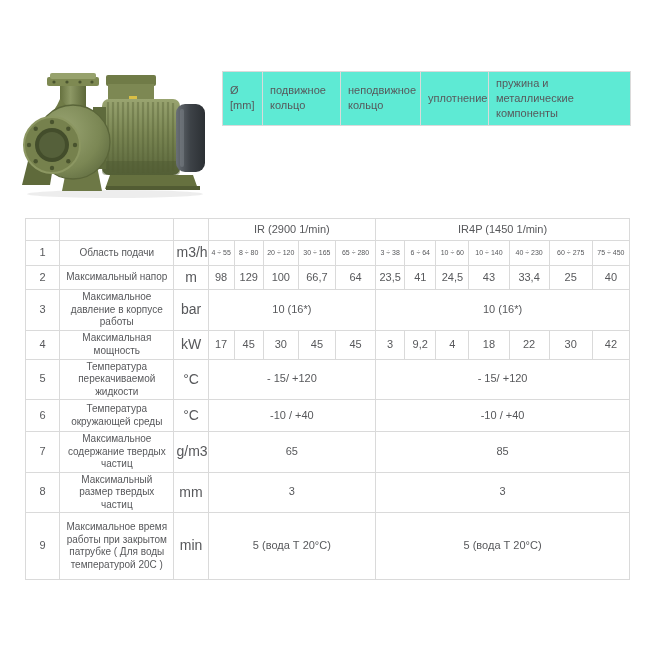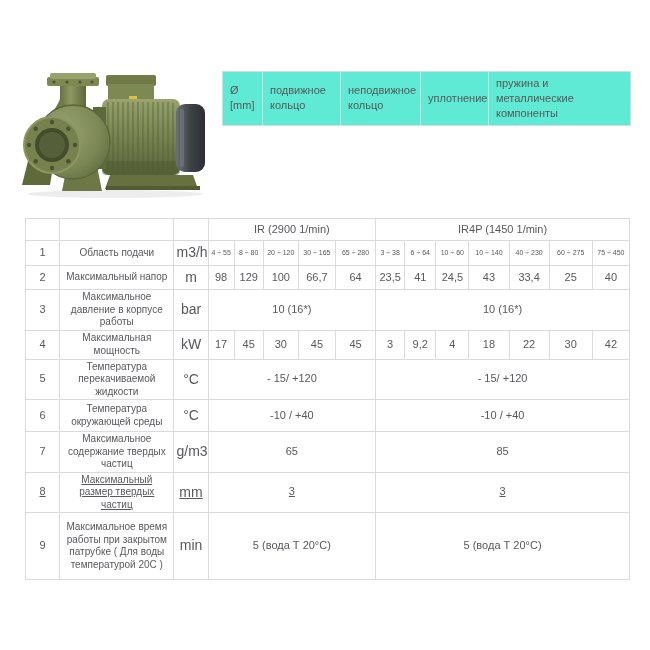--- a/index.html
+++ b/index.html
@@ -29,21 +29,21 @@
   .spec-table td {
     border:1px solid #dadada; font-size:11px; color:#57585b;
     text-align:center; vertical-align:middle; padding:1px 2px; line-height:1.25;
     overflow:hidden;
   }
   .spec-table td.desc { font-size:10px; padding:1px 5px; }
   .spec-table td.unit { font-size:14px; }
   .spec-table td.sm   { font-size:7px; letter-spacing:0; padding:1px 0; }
   tr.h22 td { height:22px; } tr.h24 td { height:24px; } tr.h25 td { height:25px; }
   tr.h29 td { height:29px; } tr.h32 td { height:32px; } tr.h33 td { height:33px; }
-  tr.h34 td { height:34px; } tr.h35 td { height:35px;text-decoration:underline; } tr.h67 td { height:67px; }
+  tr.h34 td { height:34px; } tr.h35 td { height:35px; } tr.h67 td { height:67px; }
 </style>
 </head>
 <body>
 
 <div id="page">
 
   <div class="pump-wrap">
     <svg viewBox="0 0 210 145" width="210" height="145">
       <defs>
         <linearGradient id="gMotor" x1="0" y1="0" x2="0" y2="1">

